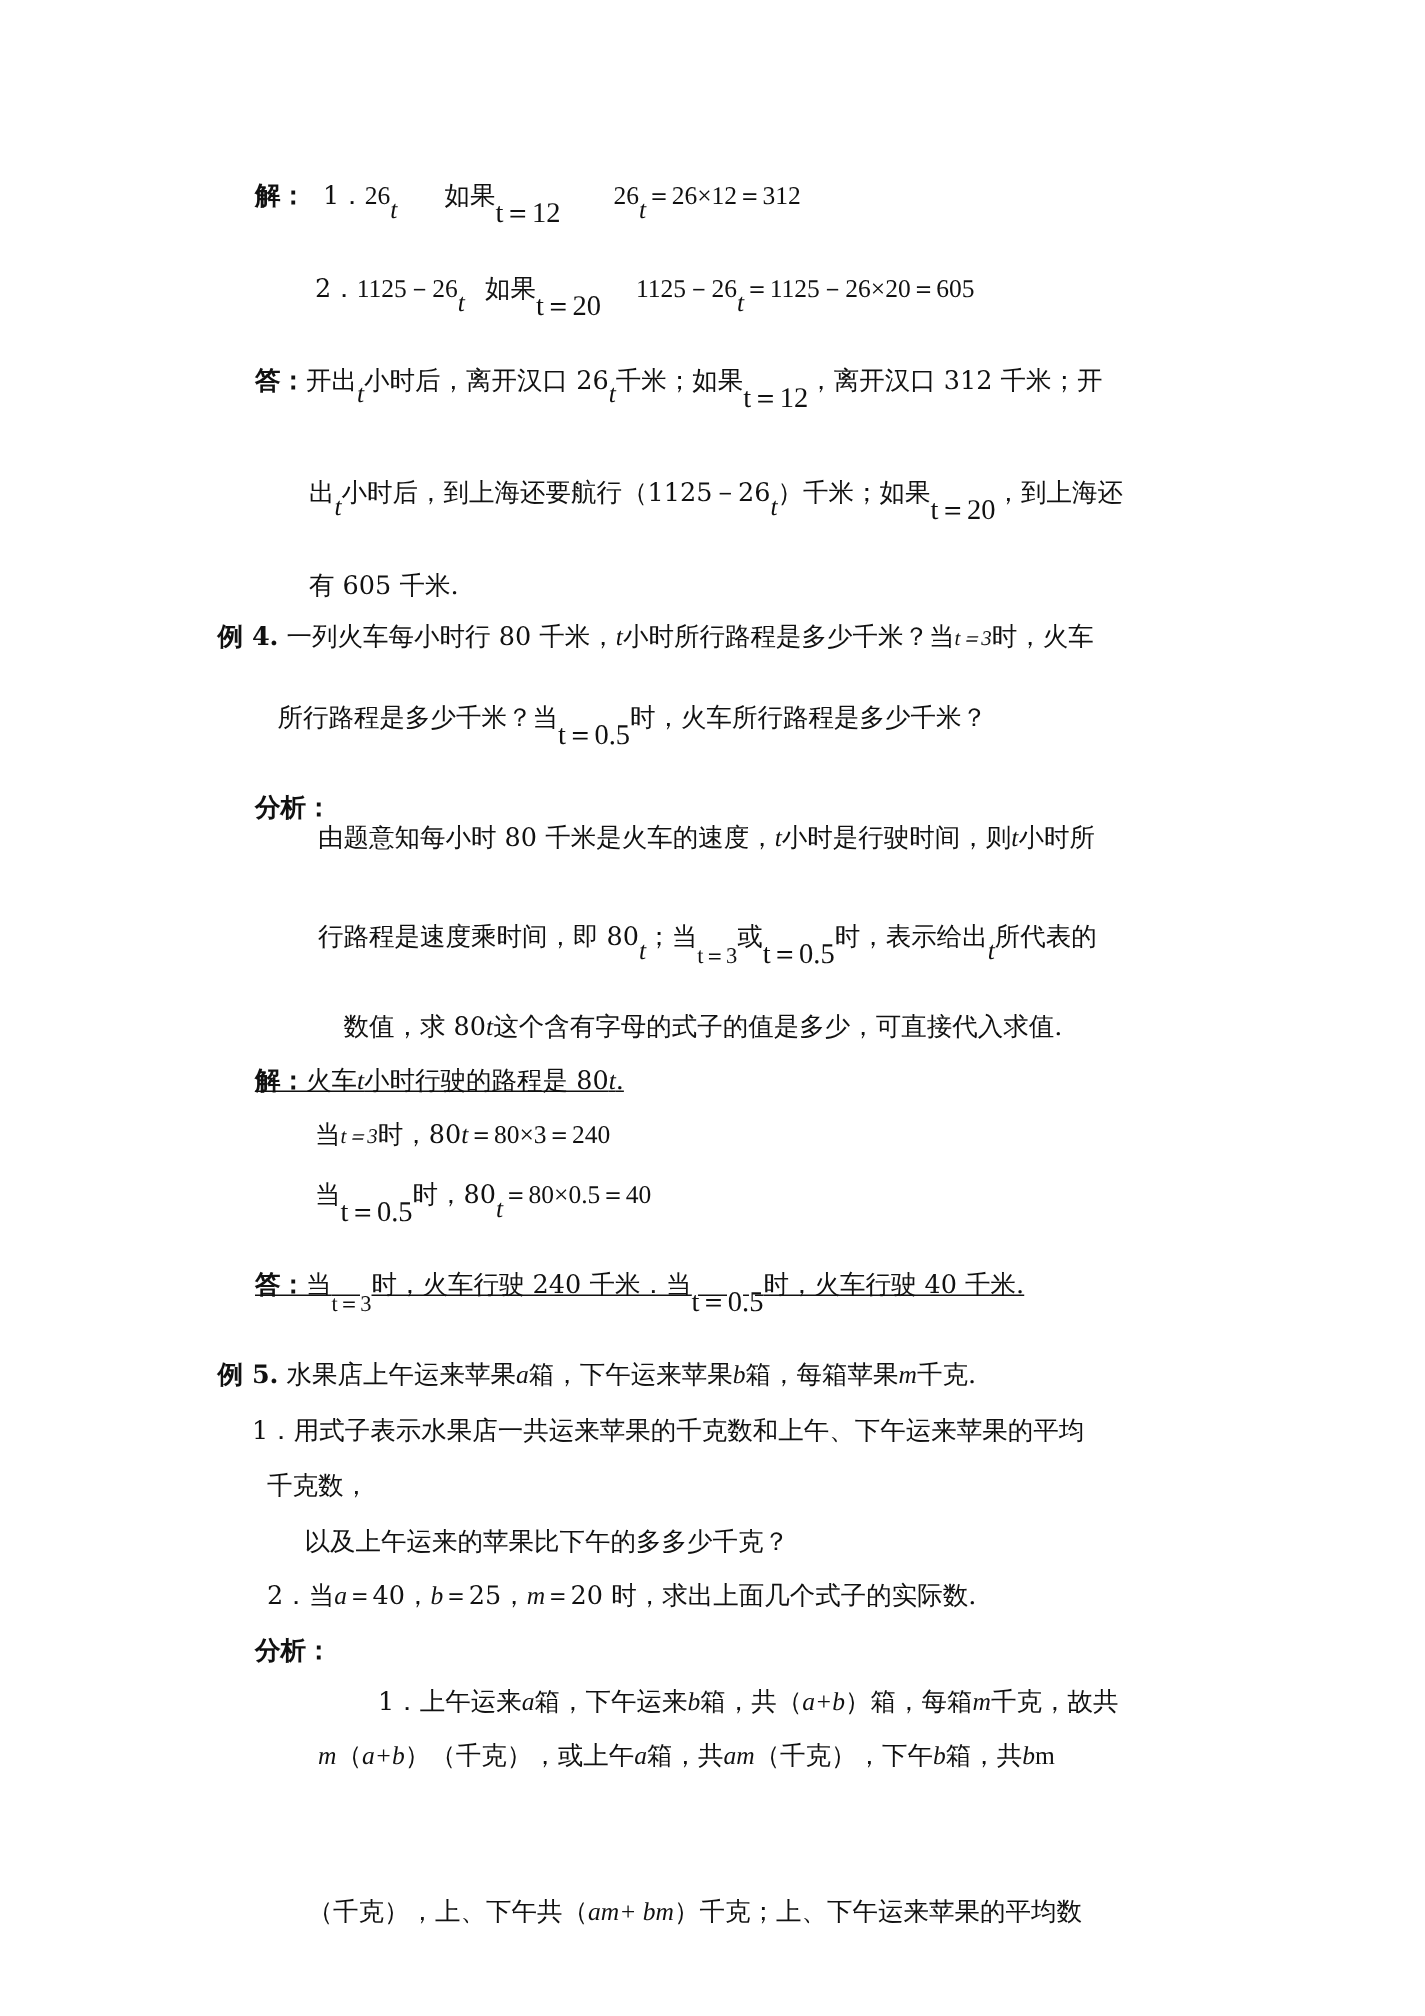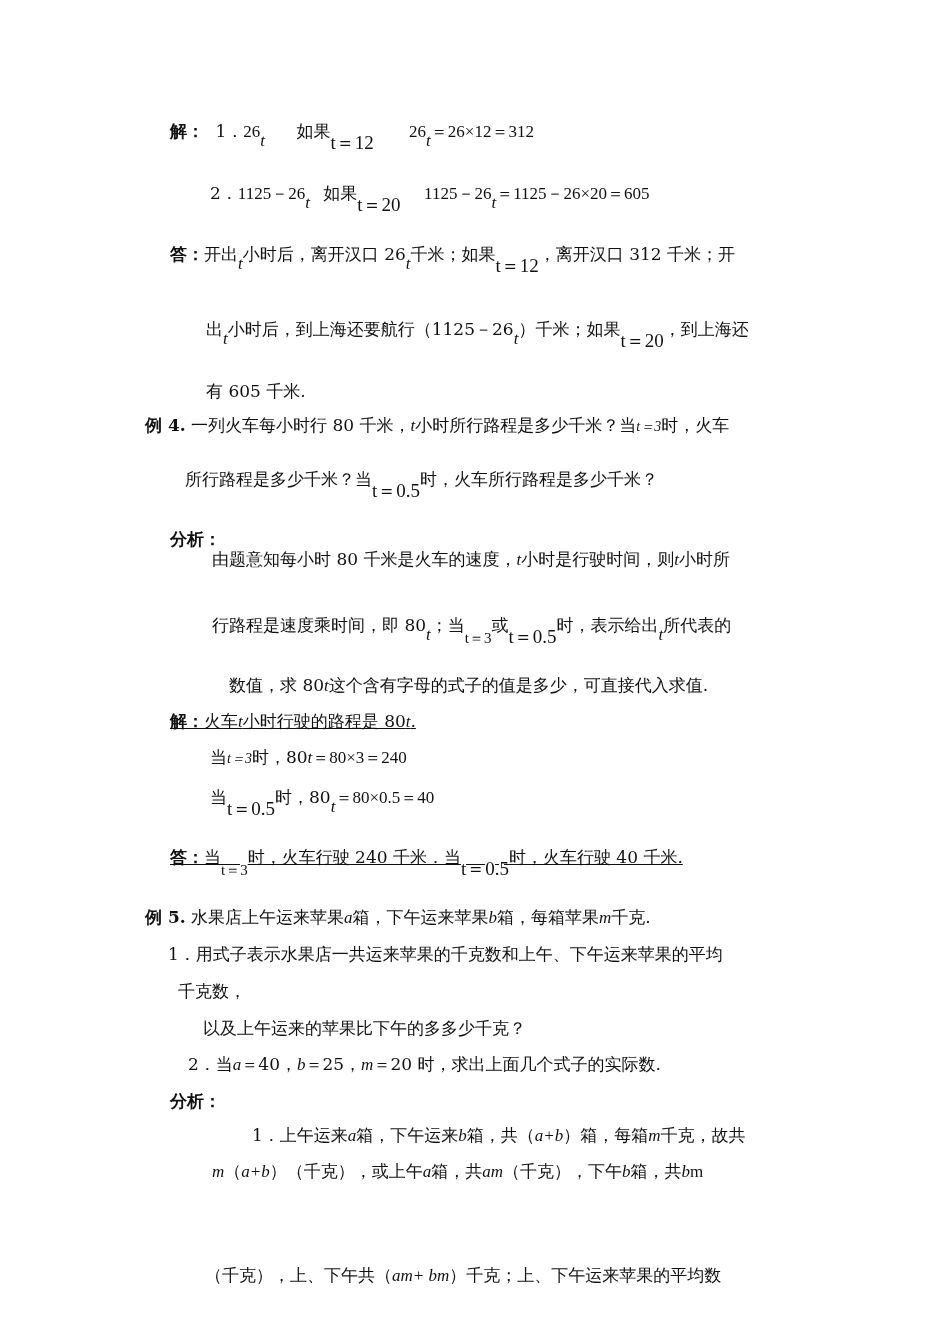--- a/index.html
+++ b/index.html
@@ -69,21 +69,21 @@
   <span class="b">答：</span><span>当</span><span class="subx" style="font-size:15px">t＝3</span><span>时，火车行驶 240 千米．当</span><span class="subx">t＝0.5</span><span>时，火车行驶 40 千米.</span>
 </div>
 
 <div class="line" style="left:145px;top:906px;">
   <span class="b">例 5.</span>
   <span>水果店上午运来苹果</span><span class="m">a</span><span>箱，下午运来苹果</span><span class="m">b</span><span>箱，每箱苹果</span><span class="m">m</span><span>千克.</span>
 </div>
 <div class="line" style="left:168px;top:943px;text-align:right;">1．用式子表示水果店一共运来苹果的千克数和上午、下午运来苹果的平均</div>
 <div class="line" style="left:178px;top:980px;">千克数，</div>
 <div class="line" style="left:203px;top:1017px;">以及上午运来的苹果比下午的多多少千克？</div>
-<div class="line" style="left:188px;top:1053px;">
+<div class="line" style="left:178px;top:1053px;">
   <span>2．当</span><span class="m">a</span><span>＝40，</span><span class="m">b</span><span>＝25，</span><span class="m">m</span><span>＝20 时，求出上面几个式子的实际数.</span>
 </div>
 
 <div class="line b" style="left:170px;top:1090px;">分析：</div>
 <div class="line" style="left:212px;top:1124px;margin-left:40px;">
   <span>1．上午运来</span><span class="m">a</span><span>箱，下午运来</span><span class="m">b</span><span>箱，共（</span><span class="m">a+b</span><span>）箱，每箱</span><span class="m">m</span><span>千克，故共</span>
 </div>
 <div class="line" style="left:212px;top:1160px;">
   <span class="m">m</span><span>（</span><span class="m">a+b</span><span>）（千克），或上午</span><span class="m">a</span><span>箱，共</span><span class="m">am</span><span>（千克），下午</span><span class="m">b</span><span>箱，共</span><span class="m">b</span><span class="num">m</span>
 </div>

